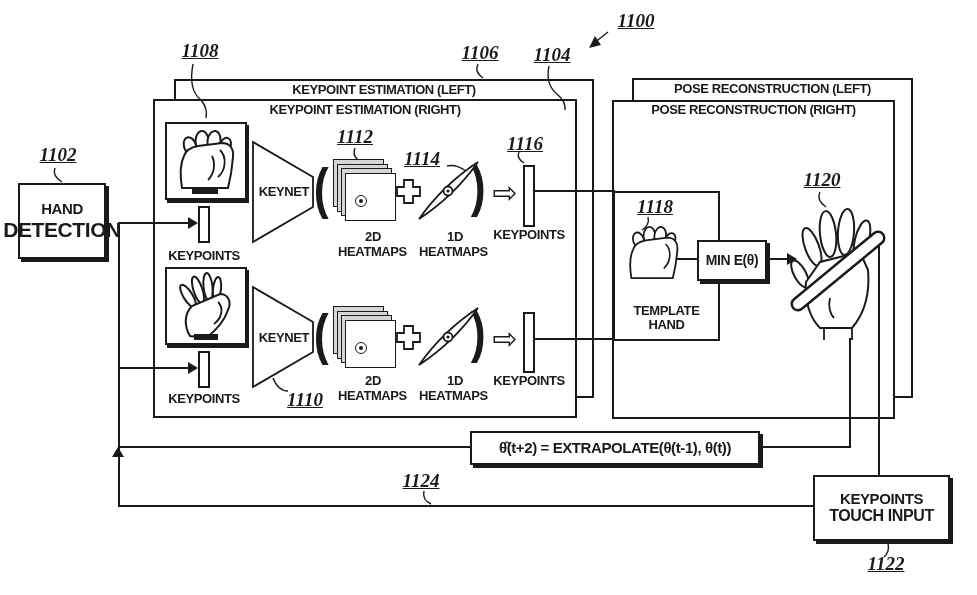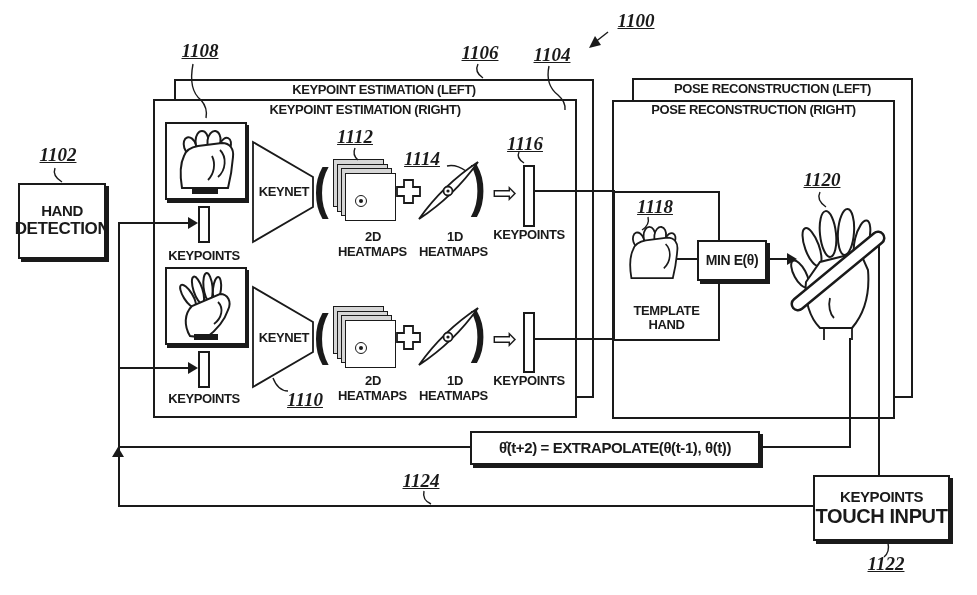--- a/index.html
+++ b/index.html
@@ -181,31 +181,31 @@
     <path class="ld" d="M424,491 Q422,500 431,504"></path>
 
     <g>
       <path class="ld" d="M608,32 L594,43" stroke-width="1.8"></path>
       <polygon points="589,48 601,45 595,36" fill="#1a1a1a"></polygon>
     </g>
   </svg>
 
   <div class="box" style="left:18px;top:183px;width:88px;height:76px">
     <span style="font-size:15px">HAND</span>
-    <span style="font-size:17px">DETECTION</span>
+    <span style="font-size:21px">DETECTION</span>
   </div>
   <div class="box" style="left:697px;top:240px;width:70px;height:41px">
     <span style="font-size:14px">MIN E(θ)</span>
   </div>
   <div class="box" style="left:470px;top:431px;width:290px;height:34px">
     <span style="font-size:15px">θ̂(t+2) = EXTRAPOLATE(θ(t-1), θ(t))</span>
   </div>
   <div class="box" style="left:813px;top:475px;width:137px;height:66px">
     <span style="font-size:15px">KEYPOINTS</span>
-    <span style="font-size:20px">TOUCH INPUT</span>
+    <span style="font-size:16px">TOUCH INPUT</span>
   </div>
 
   <div class="t s13" style="left:255px;top:185px;width:58px">KEYNET</div>
   <div class="t s13" style="left:255px;top:331px;width:58px">KEYNET</div>
   <div class="t s13" style="left:159px;top:249px;width:90px">KEYPOINTS</div>
   <div class="t s13" style="left:159px;top:392px;width:90px">KEYPOINTS</div>
   <div class="t s13" style="left:484px;top:228px;width:90px">KEYPOINTS</div>
   <div class="t s13" style="left:484px;top:374px;width:90px">KEYPOINTS</div>
   <div class="t s13" style="left:353px;top:230px;width:40px">2D</div>
   <div class="t s13" style="left:330px;top:245px;width:85px">HEATMAPS</div>

